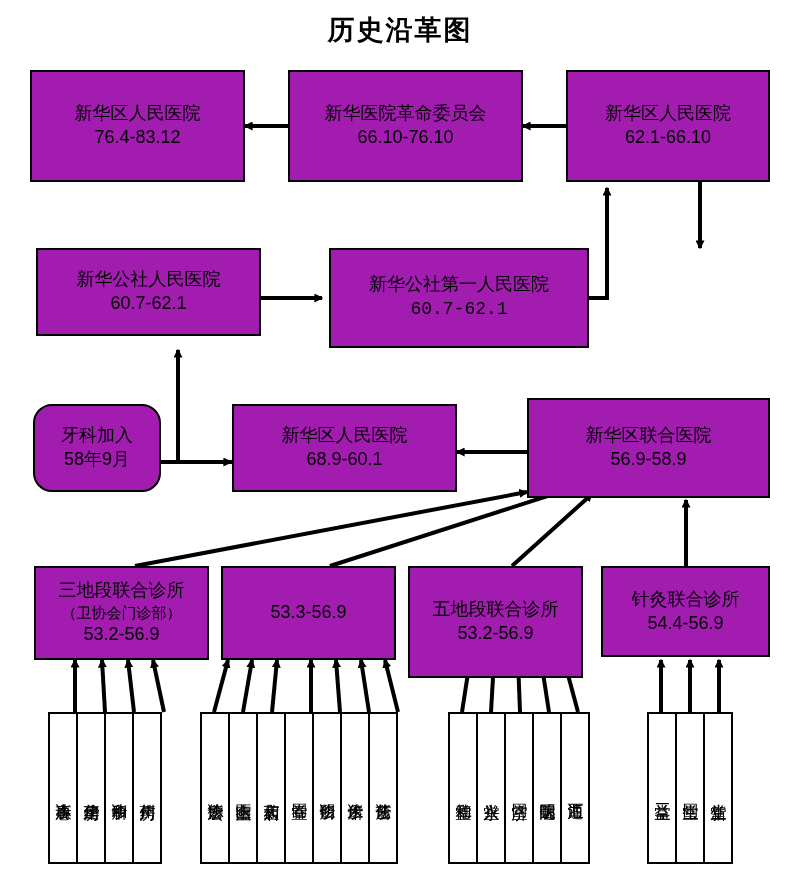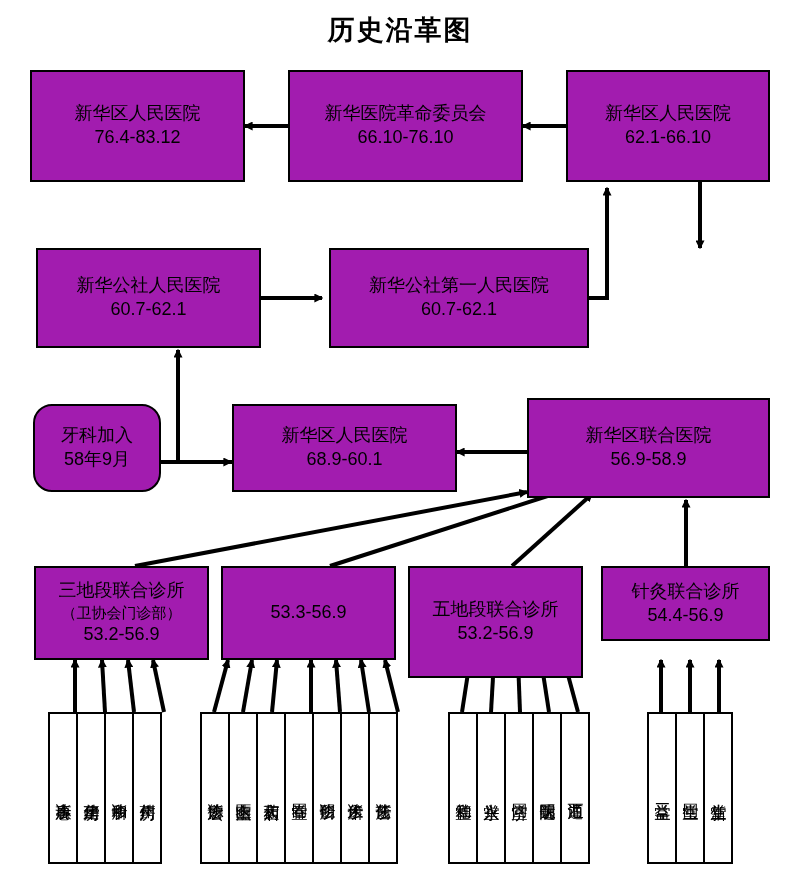--- a/index.html
+++ b/index.html
@@ -154,26 +154,26 @@
   <div class="box" style="left:288px; top:70px; width:235px; height:112px;">
     <div class="l1">新华医院革命委员会</div>
     <div class="l2">66.10-76.10</div>
   </div>
 
   <div class="box" style="left:566px; top:70px; width:204px; height:112px;">
     <div class="l1">新华区人民医院</div>
     <div class="l2">62.1-66.10</div>
   </div>
 
-  <div class="box" style="left:36px; top:248px; width:225px; height:100px;">
+  <div class="box" style="left:36px; top:248px; width:225px; height:88px;">
     <div class="l1">新华公社人民医院</div>
     <div class="l2">60.7-62.1</div>
   </div>
 
-  <div class="box" style="left:329px; top:248px; width:260px; height:100px;">
+  <div class="box" style="left:329px; top:248px; width:260px; height:100px;font-family:Liberation Mono, monospace;">
     <div class="l1">新华公社第一人民医院</div>
     <div class="l2">60.7-62.1</div>
   </div>
 
 
   <div class="box" style="left:33px; top:404px; width:128px; height:88px;border-radius:19px;">
     <div class="l1">牙科加入</div>
     <div class="l2">58年9月</div>
   </div>
 
@@ -195,21 +195,21 @@
 
   <div class="box" style="left:221px; top:566px; width:175px; height:94px;">
     <div class="l2">53.3-56.9</div>
   </div>
 
   <div class="box" style="left:408px; top:566px; width:175px; height:112px;">
     <div class="l1">五地段联合诊所</div>
     <div class="l2">53.2-56.9</div>
   </div>
 
-  <div class="box" style="left:601px; top:566px; width:169px; height:75px;">
+  <div class="box" style="left:601px; top:566px; width:169px; height:91px;">
     <div class="l1">针灸联合诊所</div>
     <div class="l2">54.4-56.9</div>
   </div>
 
   <div class="vgroup" style="left:48px; top:712px; height:152px;">
     <div class="vbox" style="width:30px;">惠春诊所</div>
     <div class="vbox" style="width:30px;">建华药房</div>
     <div class="vbox" style="width:30px;">中和诊所</div>
     <div class="vbox" style="width:30px;">广州药房</div>
   </div>

